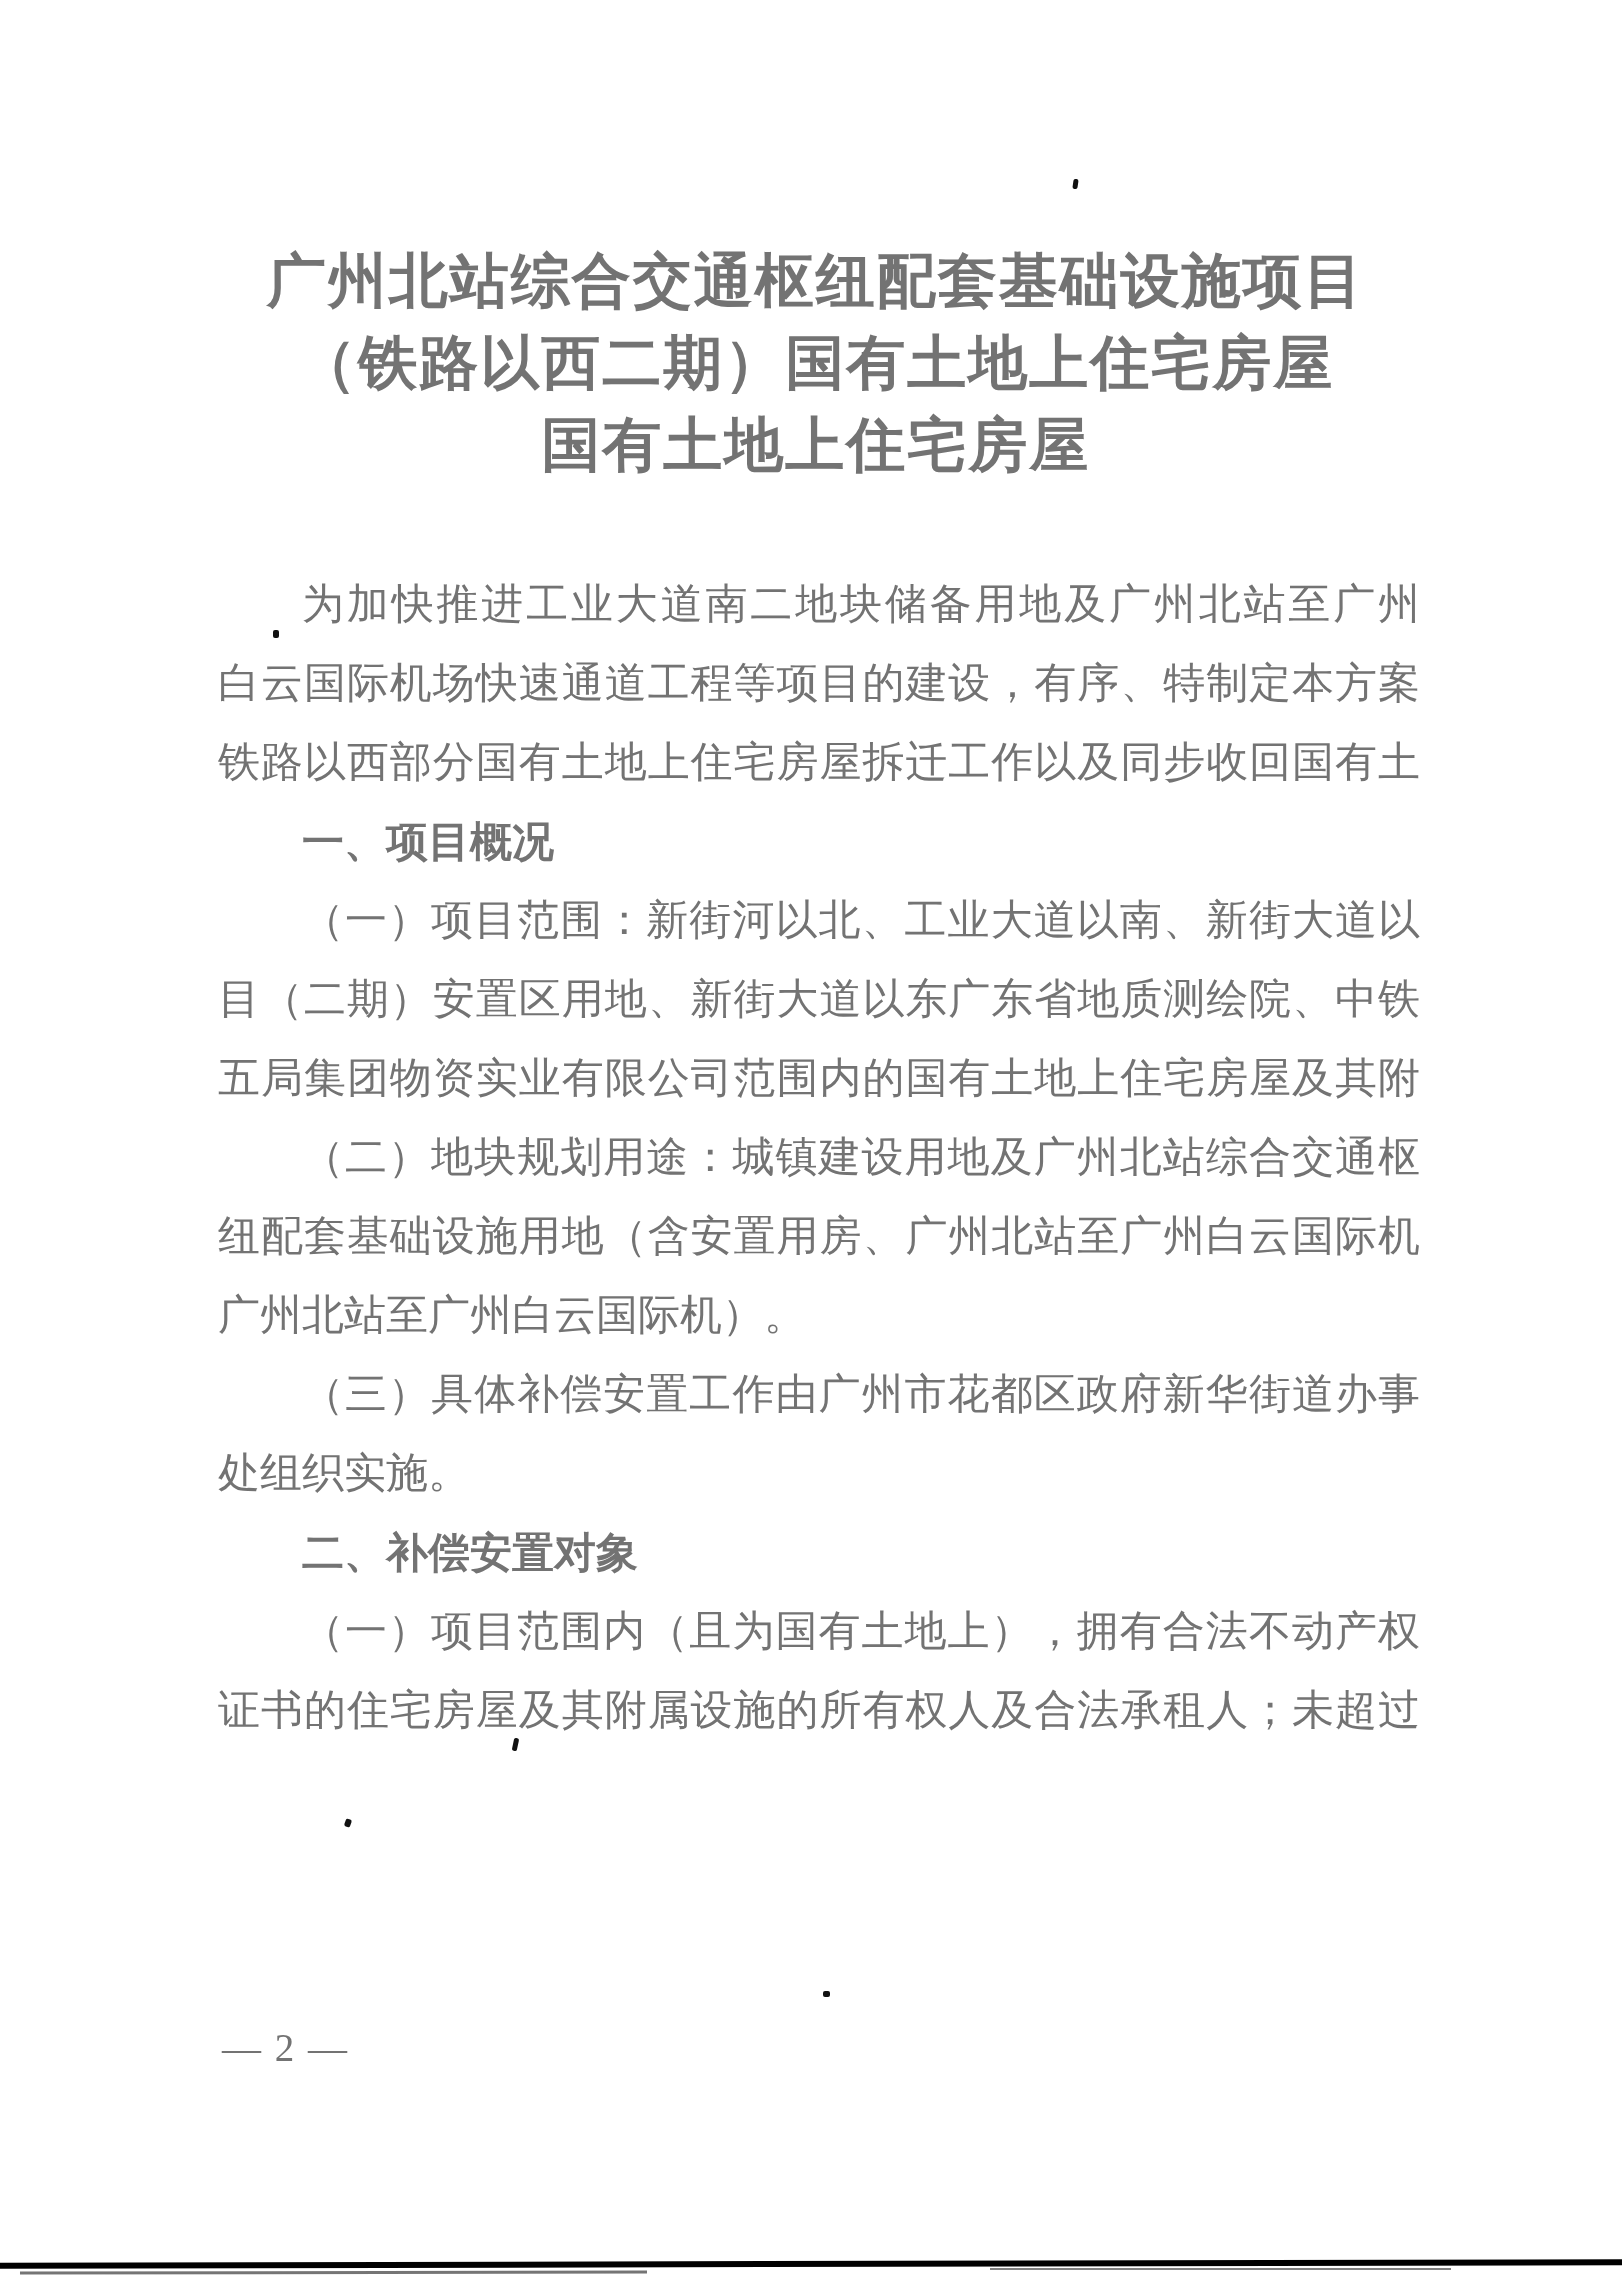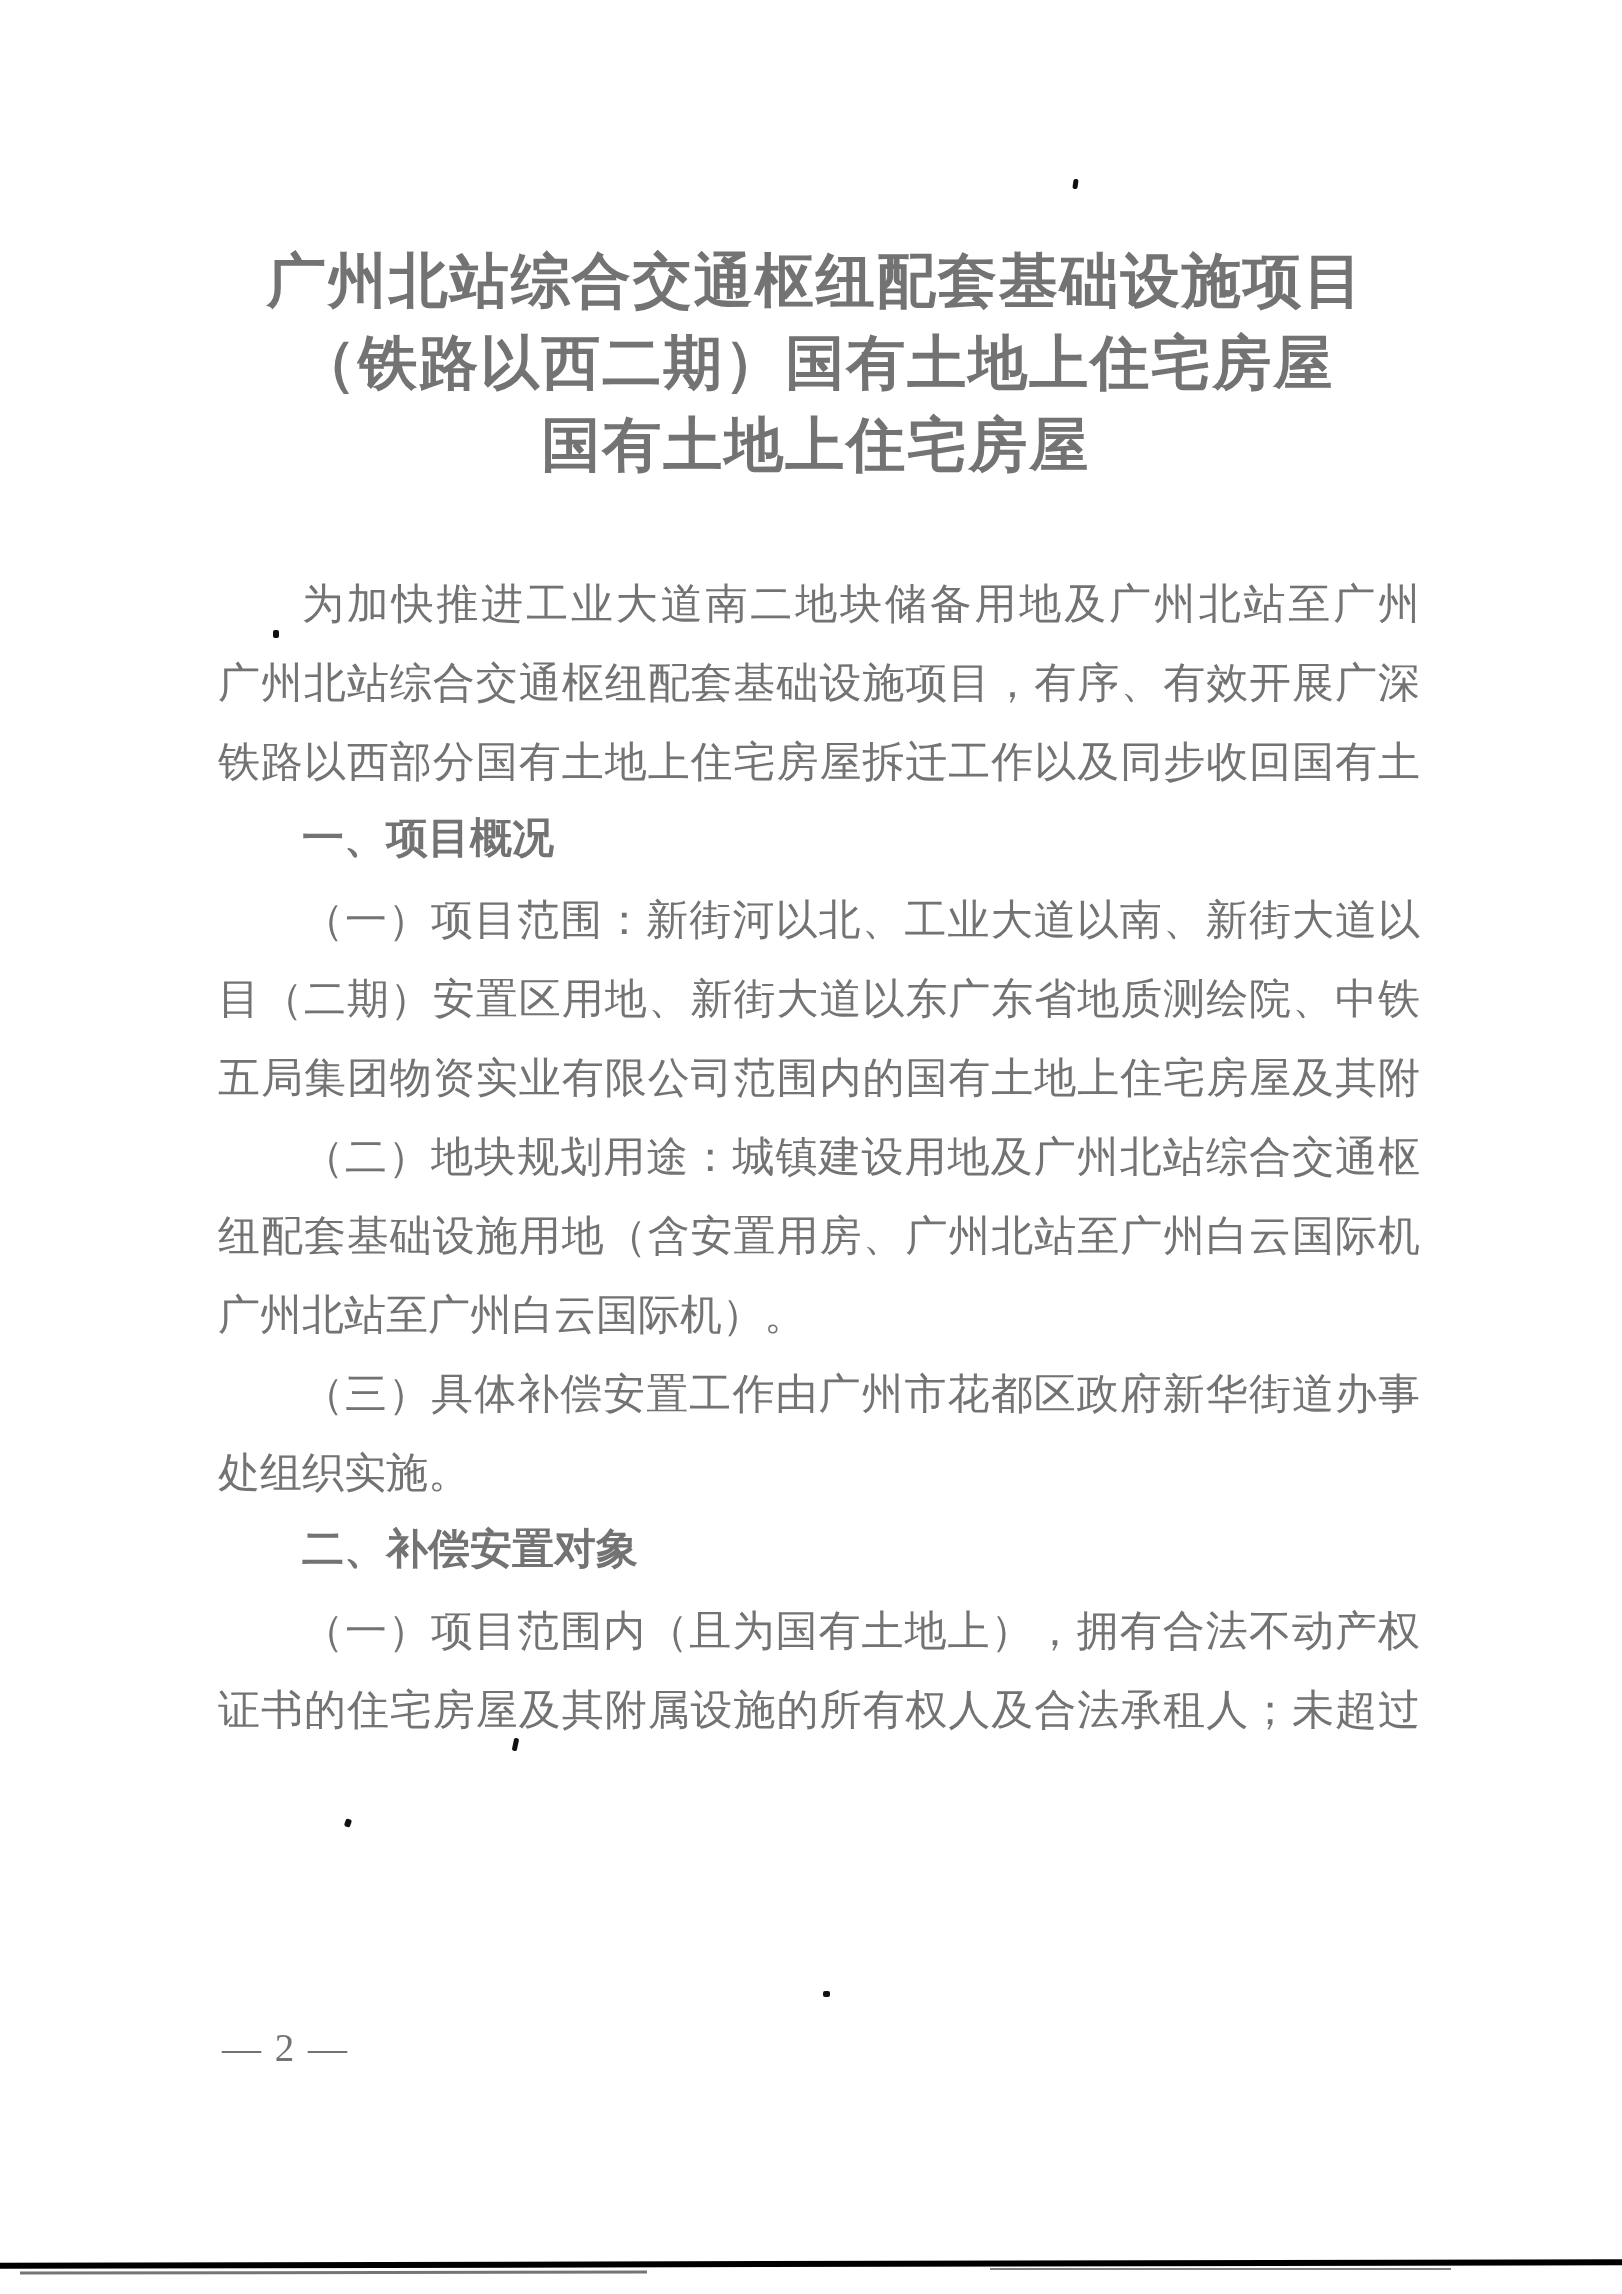--- a/index.html
+++ b/index.html
@@ -37,21 +37,21 @@
     height: 79px;
     text-align: left;
   }
   .j {
     text-align: justify;
     text-align-last: justify;
     text-justify: inter-character;
   }
   .i { text-indent: 84px; }
   .h {
-    font-family: Liberation Mono, monospace;
+    font-family: Liberation Sans, sans-serif;
     font-weight: 700;
   }
   .page-number {
     position: absolute;
     left: 222px;
     top: 2025px;
     font-size: 39px;
     letter-spacing: 2px;
     white-space: nowrap;
   }
@@ -96,21 +96,21 @@
 <div class="page">
 
   <div class="title">
     <div class="title-line">广州北站综合交通枢纽配套基础设施项目</div>
     <div class="title-line">（铁路以西二期）国有土地上住宅房屋</div>
     <div class="title-line">国有土地上住宅房屋</div>
   </div>
 
   <div class="doc-body">
     <div class="bline i j">为加快推进工业大道南二地块储备用地及广州北站至广州</div>
-    <div class="bline j">广州北站综合交通枢纽配套基础设施项目，有序、有效开展广深</div>
+    <div class="bline j">白云国际机场快速通道工程等项目的建设，有序、特制定本方案</div>
     <div class="bline j">铁路以西部分国有土地上住宅房屋拆迁工作以及同步收回国有土</div>
     <div class="bline i h">一、项目概况</div>
     <div class="bline i j">（一）项目范围：新街河以北、工业大道以南、新街大道以</div>
     <div class="bline j">目（二期）安置区用地、新街大道以东广东省地质测绘院、中铁</div>
     <div class="bline j">五局集团物资实业有限公司范围内的国有土地上住宅房屋及其附</div>
     <div class="bline i j">（二）地块规划用途：城镇建设用地及广州北站综合交通枢</div>
     <div class="bline j">纽配套基础设施用地（含安置用房、广州北站至广州白云国际机</div>
     <div class="bline">广州北站至广州白云国际机）。</div>
     <div class="bline i j">（三）具体补偿安置工作由广州市花都区政府新华街道办事</div>
     <div class="bline">处组织实施。</div>

